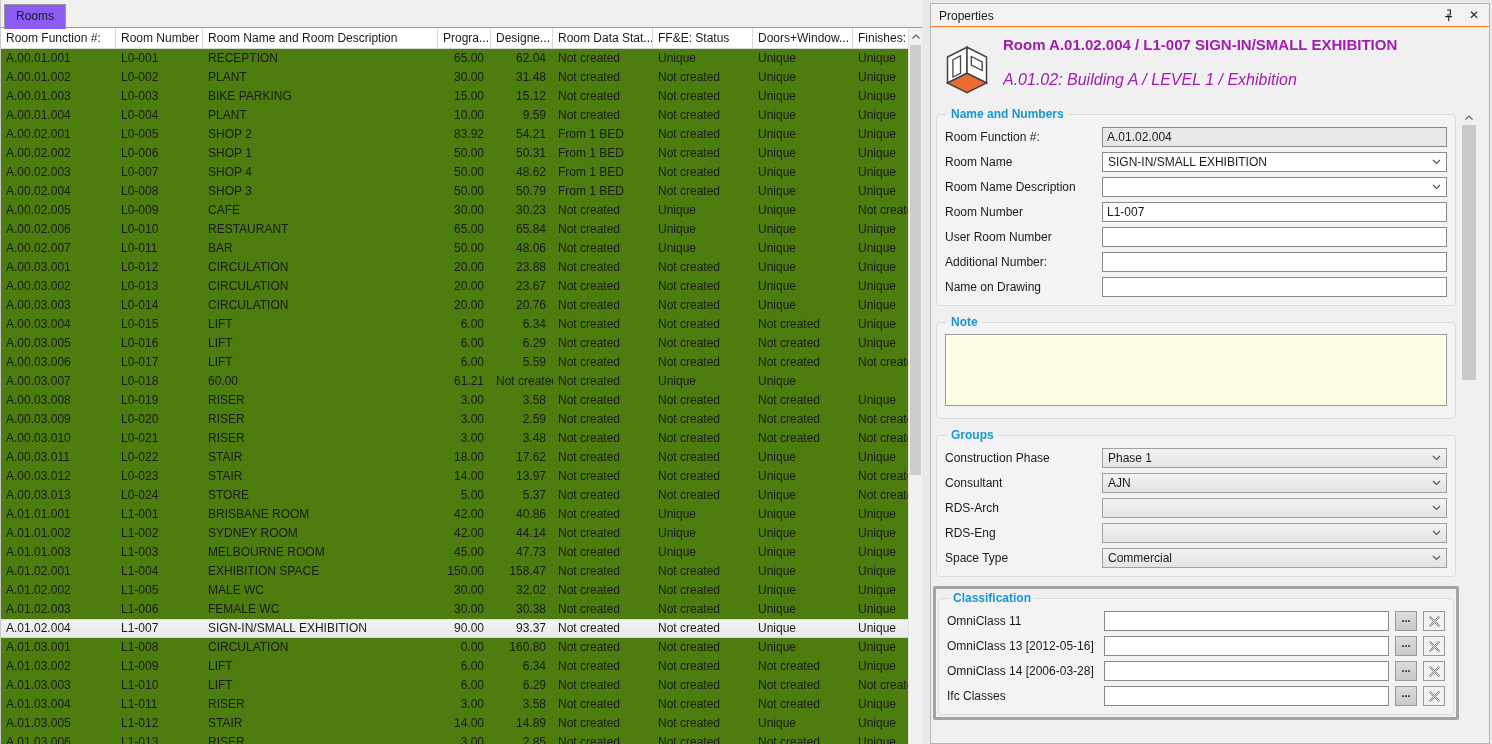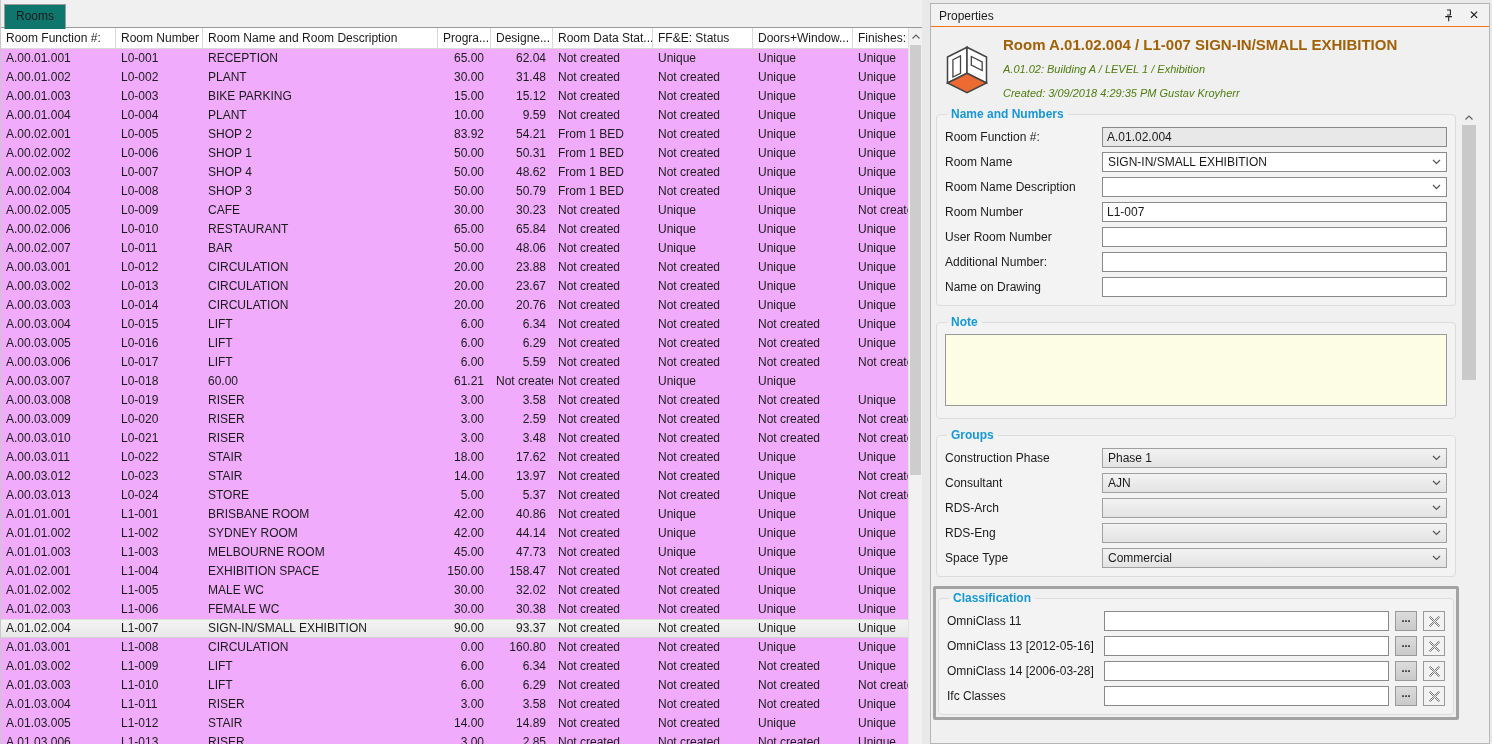--- a/index.html
+++ b/index.html
@@ -3,27 +3,27 @@
 <meta charset="utf-8">
 <style>
   * { box-sizing: border-box; margin: 0; padding: 0; }
   html,body { width:1492px; height:744px; }
   body { font-family:"Liberation Sans", sans-serif; background:#e9e9e9; overflow:hidden; }
   .app { position:relative; width:1492px; height:744px; background:#e9e9e9; color:#1b1b1b; }
 
   
   .table-panel { position:absolute; left:0; top:0; width:922px; height:744px; background:#fff; border-left:1px solid #c8c8c8; }
   .tabstrip { position:relative; height:28px; background:#f0f0f0; border-bottom:1px solid #9a9a9a; }
-  .tab { position:absolute; left:3px; top:4px; height:25px; padding:4px 11px 0; background:#0f766e;
+  .tab { position:absolute; left:3px; top:4px; height:25px; padding:4px 11px 0; background:#8b5cf6;
          border:1px solid #9a9a9a; border-bottom:none; font-size:12px; z-index:2; }
   .grid-header { display:grid; grid-template-columns:115px 87px 235px 53px 62px 100px 100px 100px 80px;
                  width:908px; height:21px; overflow:hidden; border-bottom:1px solid #d9d9d9; background:#fff; }
   .grid-header > div { font-size:12px; padding:3px 5px 0; white-space:nowrap; overflow:hidden;
                        border-right:1px solid #d9d9d9; }
-  .grid-body { position:relative; width:908px; height:695px; overflow:hidden; background:#f0abfc; }
+  .grid-body { position:relative; width:908px; height:695px; overflow:hidden; background:#4d7c0f; }
   .grid-row { display:grid; grid-template-columns:115px 87px 235px 53px 62px 100px 100px 100px 80px;
               width:932px; height:19px; line-height:19px; font-size:12px; }
   .grid-row > span { padding:0 5px; white-space:nowrap; overflow:hidden; }
   .grid-row > span:nth-child(4), .grid-row > span:nth-child(5) { text-align:right; padding-right:7px; }
   .grid-row.selected { background:linear-gradient(#f4f4f4,#e7e7e7);
                        box-shadow: inset 0 1px 0 #dcdcdc, inset 0 -1px 0 #d2d2d2; }
 
   
   .vscroll { position:absolute; background:#f1f1f1; }
   .table-scroll { right:0; top:28px; bottom:0; width:14px; border-left:1px solid #e3e3e3; }
@@ -35,22 +35,22 @@
   .props-panel { position:absolute; left:930px; top:3px; width:560px; height:741px;
                  background:#f0f0f0; border:1px solid #b5b5b5; overflow:hidden; }
   .props-titlebar { height:23px; padding:5px 8px 0; font-size:12px; border-bottom:1px solid #f97316;
                     background:#f2f2f2; position:relative; }
   .titlebar-btns { position:absolute; right:8px; top:4px; display:flex; gap:12px; align-items:center; }
   .tb-btn { width:14px; height:14px; display:flex; align-items:center; justify-content:center;
             font-size:12px; color:#222; cursor:default; }
   .props-header { display:flex; padding:9px 10px 0 12px; height:78px; }
   .room-icon { width:48px; height:52px; margin-top:8px; flex:none; }
   .ph-text { margin-left:12px; overflow:hidden; }
-  .ph-title { font-size:15px; font-weight:bold; color:#a16207; white-space:nowrap; }
-  .ph-line { font-size:11px; font-style:italic; color:#4d7c0f; line-height:16px; margin-top:8px; white-space:nowrap; }
+  .ph-title { font-size:15px; font-weight:bold; color:#a21caf; white-space:nowrap; }
+  .ph-line { font-size:16px; font-style:italic; color:#a21caf; line-height:16px; margin-top:19px; white-space:nowrap; }
   .props-content { position:absolute; top:103px; left:5px; width:520px; }
 
   fieldset { border:1px solid #dcdcdc; border-radius:4px; margin:0 0 9px; padding:1px 8px 8px; background:#f3f3f3; }
   legend { color:#1798d5; font-weight:bold; font-size:12px; padding:0 4px; margin-left:2px; }
   .field-row { display:flex; align-items:center; margin-top:5px; height:20px; }
   .flabel { width:157px; flex:none; font-size:12px; white-space:nowrap; overflow:hidden; }
   .tinput { flex:1; height:20px; border:1px solid #8a8a8a; background:#fff; font-size:12px;
             padding:0 4px; font-family:"Liberation Sans", sans-serif; color:#1b1b1b; }
   .tinput.readonly { background:#e8e8e8; }
   .combo { flex:1; height:20px; border:1px solid #a0a0a0; display:flex; align-items:center;

